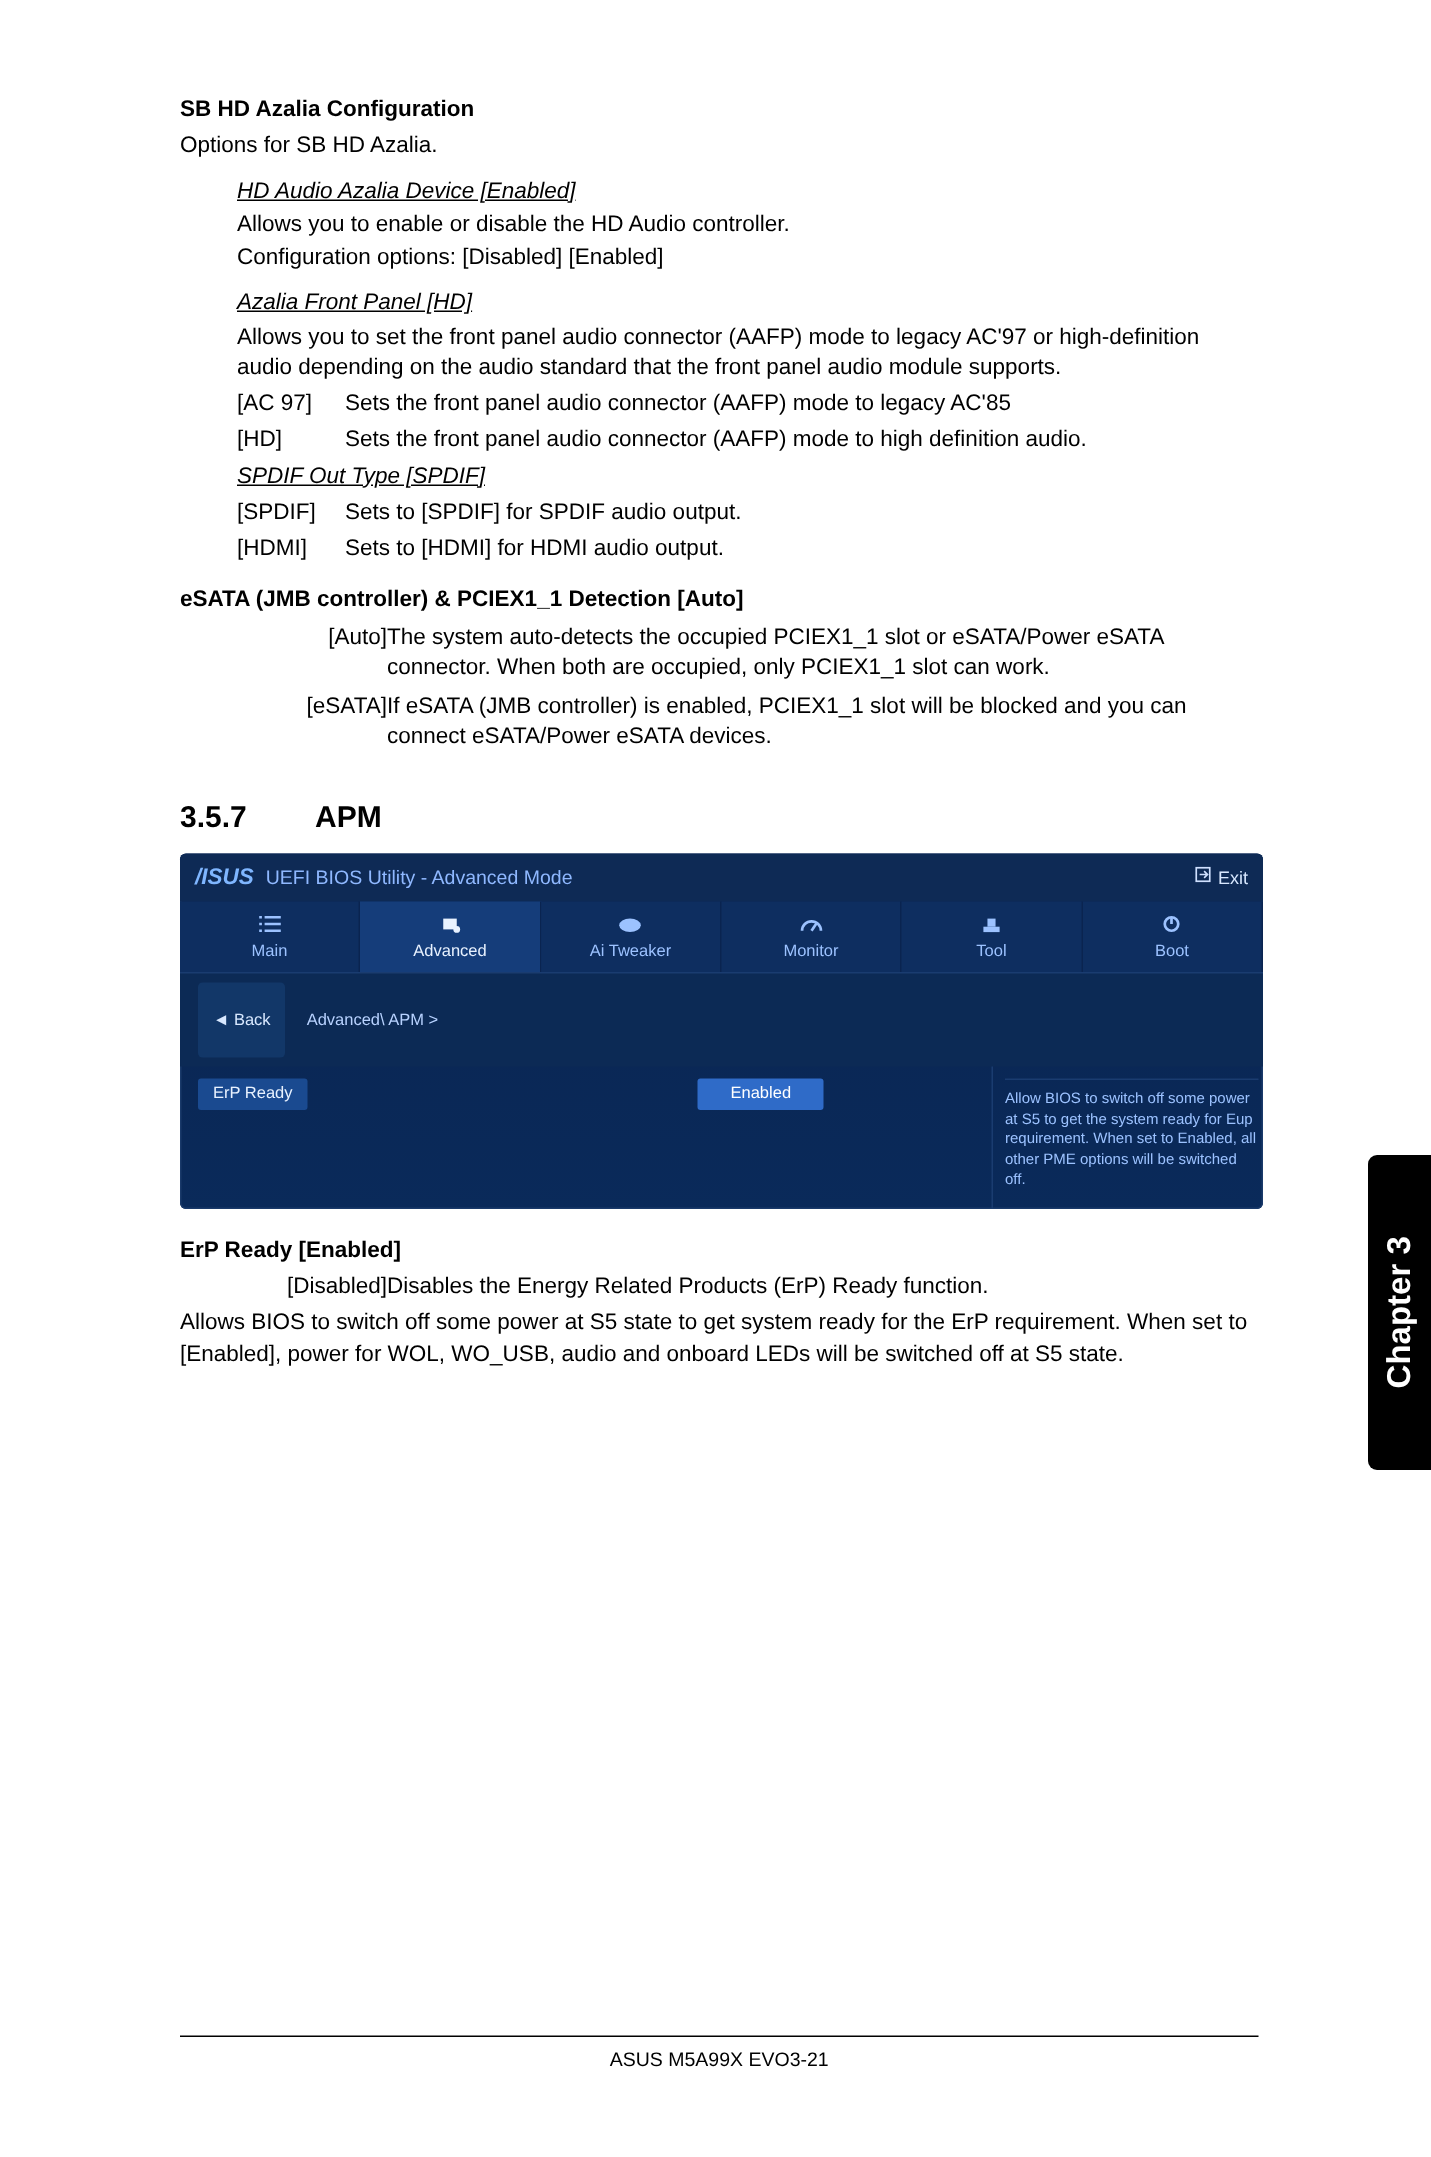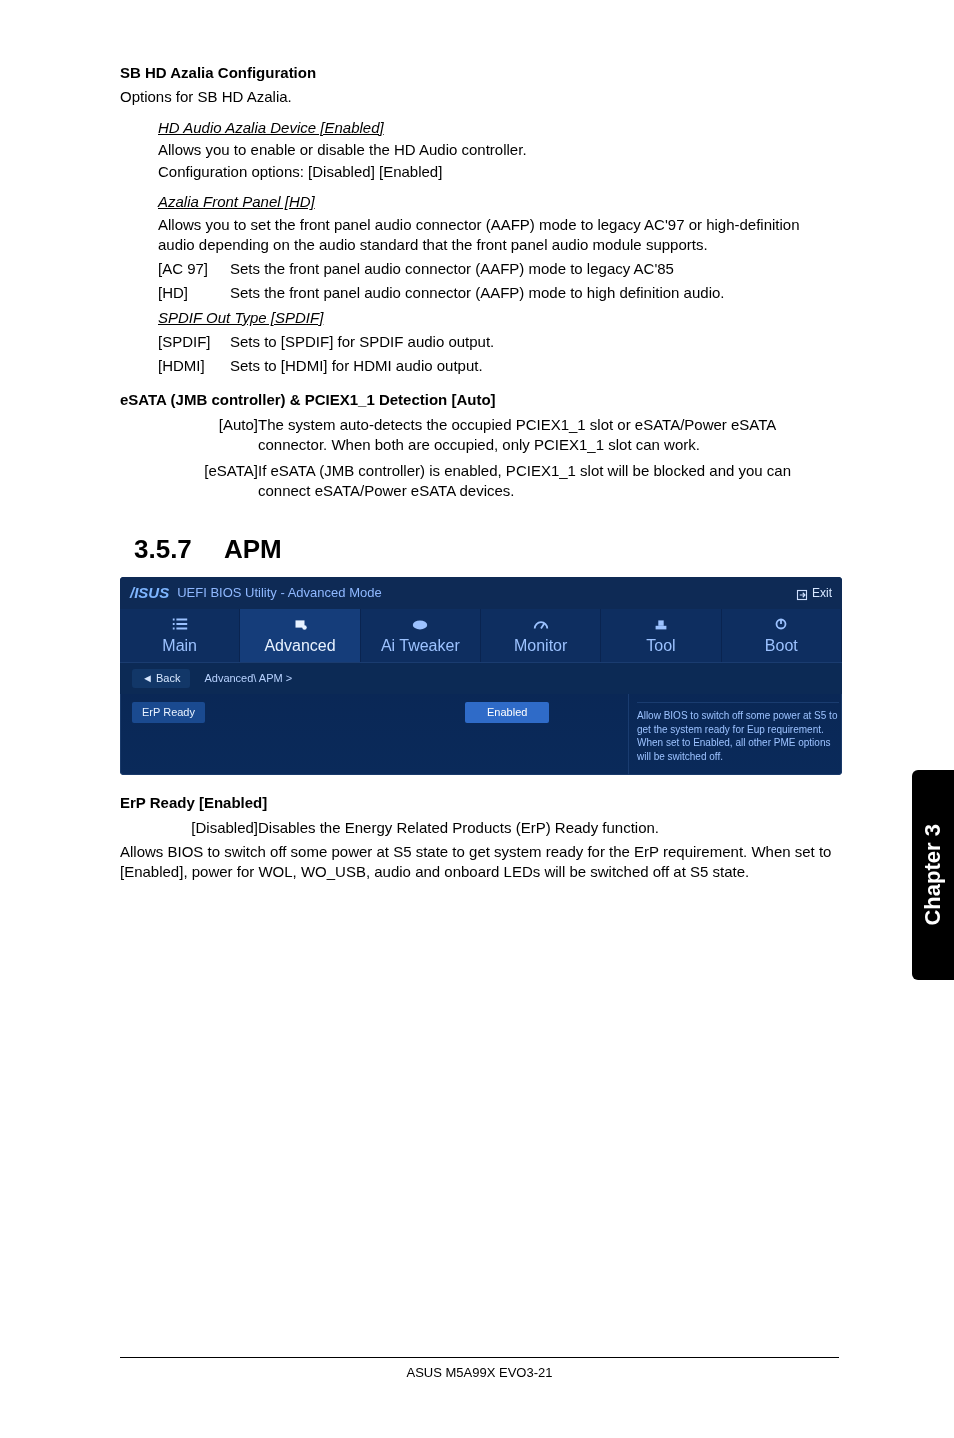--- a/index.html
+++ b/index.html
@@ -17,21 +17,21 @@
   .head { font-weight: bold; margin-top: 8px; margin-bottom: 4px; }
   .sub { font-weight: bold; margin-top: 14px; }
   .opt-text { margin-bottom: 10px; }
   .ind1 { margin-left: 38px; }
   .ul { text-decoration: underline; font-style: italic; margin-top: 10px; }
   .para { margin-top: 2px; }
   .row { display: flex; margin-top: 4px; }
   .cell-label { width: 138px; flex-shrink: 0; text-align: right; }
   .cell-label-narrow { width: 72px; flex-shrink: 0; }
   .cell-val { flex: 1; }
-  .section-num { font-weight: bold; font-size: 26px; margin-top: 30px; margin-bottom: 10px; margin-left: 14px; }
+  .section-num { font-weight: bold; font-size: 20px; margin-top: 30px; margin-bottom: 10px; }
   .section-num span.num { display: inline-block; width: 90px; }
   
   .bios {
     width: 722px;
     background: linear-gradient(#0a2450, #0a2a5a);
     border-radius: 4px;
     overflow: hidden;
     font-family: Arial, sans-serif;
     color: #cfe0ff;
     font-size: 11px;
@@ -39,38 +39,38 @@
   }
   .bios-title {
     display: flex; align-items: center; padding: 6px 10px;
     color: #8fb8ff; font-size: 13px;
     background: #0e2a55;
   }
   .bios-title .asus {
     font-weight: bold; color: #7fb6ff; letter-spacing: 0;
     font-style: italic; margin-right: 8px; font-size: 15px;
   }
-  .bios-title .exit { margin-left: auto; color: #d8e8ff; font-size: 12px; display:flex; align-items:flex-end; gap:4px; }
+  .bios-title .exit { margin-left: auto; color: #d8e8ff; font-size: 12px; display:flex; align-items:flex-start; gap:4px; }
   .bios-tabs {
     display: flex; background: #0e2e60;
   }
   .bios-tab {
     flex: 1; text-align: center; padding: 8px 0 6px 0;
-    color: #9cc2ff; font-size: 16px;
+    color: #9cc2ff; font-size: 11px;
     border-right: 1px solid #0a2450;
   }
   .bios-tab.active { background: #153d7a; color: #e8f2ff; }
   .bios-tab .ico { display:block; margin:0 auto 4px auto; width:18px; height:14px; }
   .bios-crumb {
     display: flex; align-items: center; padding: 6px 12px;
     background: #0c2a55; color: #b8d2ff; font-size: 11px;
     border-top: 1px solid #1a3c70;
   }
   .bios-crumb .back {
-    background: #123768; padding: 2px 10px; border-radius: 3px;
+    background: #123768; padding: 18px 10px; border-radius: 3px;
     margin-right: 14px; color: #d8e8ff;
   }
   .bios-body {
     display: flex;
   }
   .bios-left {
     flex: 1; padding: 8px 12px 16px 12px;
   }
   .bios-setting {
     display: flex; align-items: center;
@@ -78,21 +78,21 @@
   .bios-setting .label {
     background: #1a4a90; color: #e8f2ff; padding: 3px 10px;
     border-radius: 2px; font-size: 11px; flex-shrink:0;
   }
   .bios-setting .val {
     margin-left: 260px;
     background: #2f6bc8; color: #fff; padding: 3px 22px;
     border-radius: 2px; font-size: 11px;
   }
   .bios-right {
-    width: 214px; padding: 8px 3px 12px 8px;
+    width: 181px; padding: 8px 3px 12px 8px;
     color: #9cc2ff; font-size: 10px; line-height: 1.35;
     border-left: 1px solid #1a3c70;
   }
   .bios-sep { border-top: 1px solid #1a3c70; margin-bottom:6px; }
   
   .side-tab {
     position: absolute;
     right: 0;
     top: 770px;
     width: 42px;

